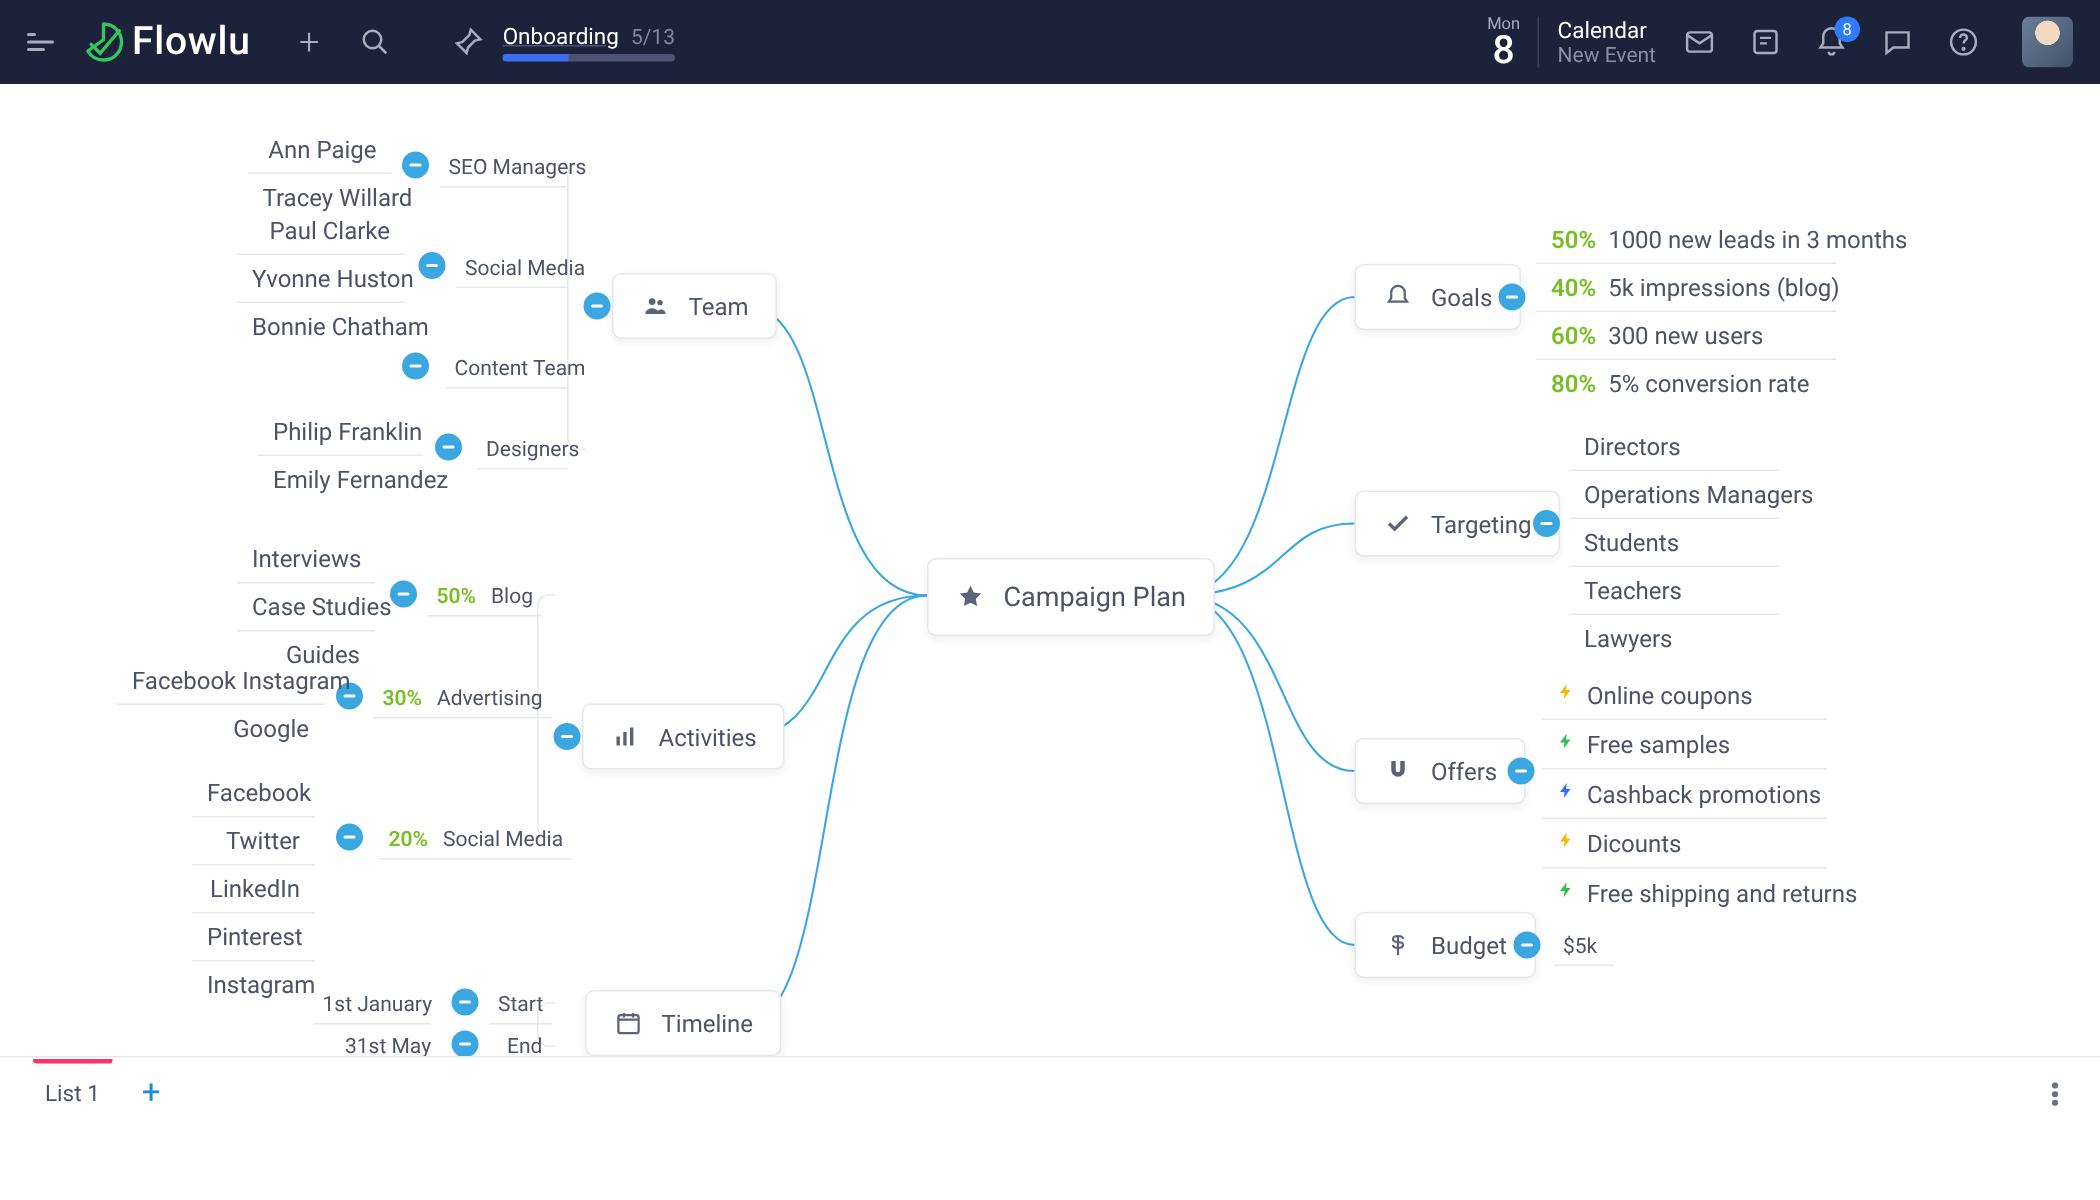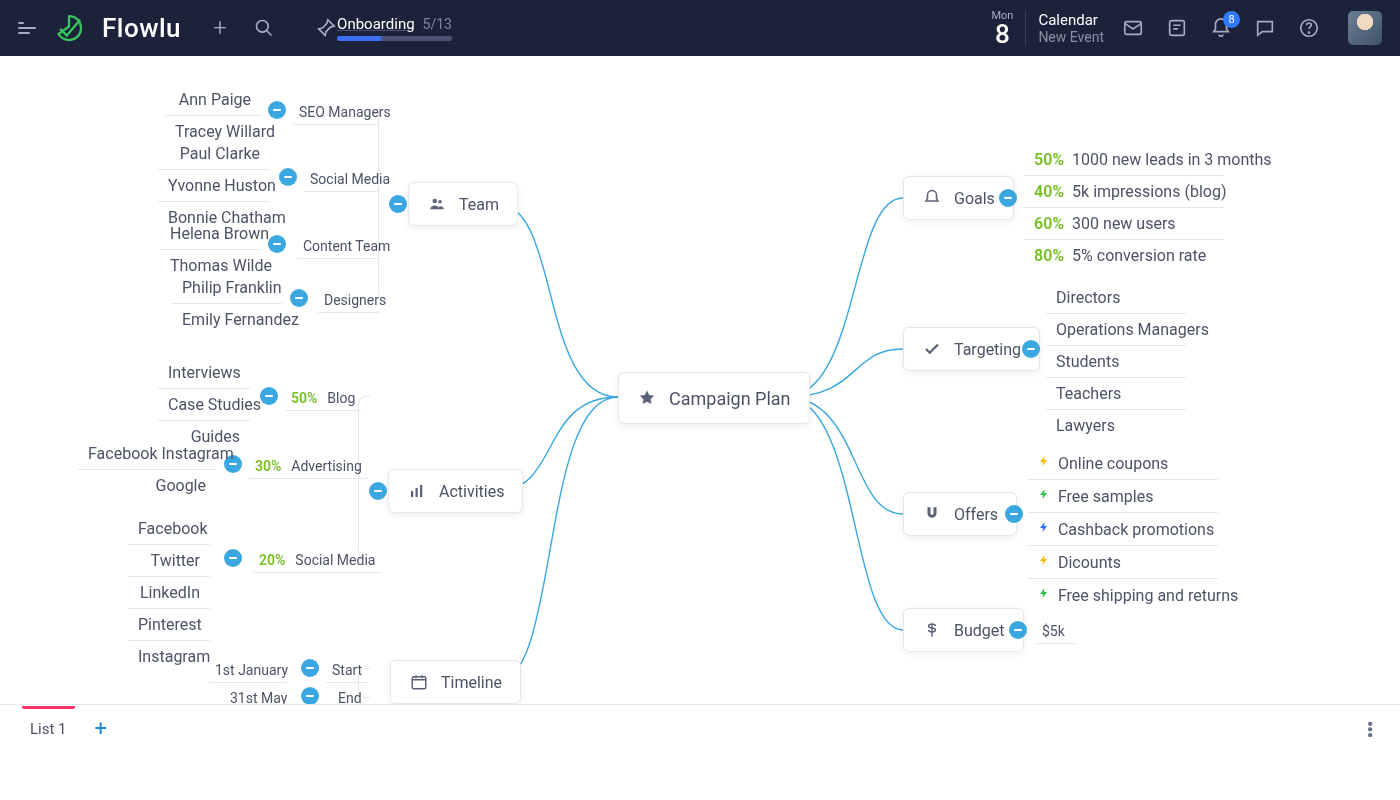--- a/index.html
+++ b/index.html
@@ -18,27 +18,27 @@
   }
   *{box-sizing:border-box}
   html,body{margin:0;padding:0;width:1400px;height:800px;background:#fff;overflow:hidden;color:var(--text);}
   
   .topbar{height:56px;background:var(--nav);display:flex;align-items:center;padding:0 18px;color:#d7dbe7;position:relative}
   .menu-icon{width:18px;display:flex;flex-direction:column;gap:3px;align-items:flex-start;margin-right:18px;cursor:pointer}
   .menu-icon span{height:2px;background:#a6adbe;border-radius:2px}
   .menu-icon span:nth-child(1){width:6px}
   .menu-icon span:nth-child(2){width:18px}
   .menu-icon span:nth-child(3){width:12px}
-  .logo{display:flex;align-items:center;gap:18px;font-size:26px;font-weight:500;color:#fff;letter-spacing:.5px}
+  .logo{display:flex;align-items:center;gap:4px;font-size:26px;font-weight:500;color:#fff;letter-spacing:.5px}
   .logo svg{width:30px;height:30px}
   .top-icn{width:22px;height:22px;color:#a6adbe;display:flex;align-items:center;justify-content:center;cursor:pointer}
   .top-plus{margin-left:28px;font-size:24px;font-weight:300}
   .top-search{margin-left:22px}
   .pin{margin-left:40px}
-  .onb{display:flex;flex-direction:column;gap:3px}
+  .onb{margin-left:12px;display:flex;flex-direction:column;gap:3px}
   .onb-row{display:flex;align-items:baseline;gap:8px;font-size:15px}
   .onb-row .label{color:#fff;text-decoration:underline;text-decoration-color:#4b5474}
   .onb-row .count{color:#7f879e;font-size:14px}
   .onb-bar{width:115px;height:5px;border-radius:3px;background:#4b5474;overflow:hidden}
   .onb-bar i{display:block;height:100%;background:#3b6ef0;width:38%}
   .spacer{flex:1}
   .date{display:flex;align-items:center;gap:12px;margin-right:18px}
   .date .day{text-align:center;line-height:1}
   .date .dow{font-size:11px;color:#a6adbe}
   .date .num{font-size:26px;color:#fff;font-weight:500}
@@ -212,24 +212,20 @@
 <div class="sub" style="left:304px;top:111px;width:75px;text-align:left">Social Media</div>
 <div class="collapse" style="left:279px;top:112px"></div>
 <div class="leaf-col" style="left:158px;top:82px;width:112px">
   <div class="leaf">Paul Clarke</div>
   <div class="leaf">Yvonne Huston</div>
   <div class="leaf">Bonnie Chatham</div>
 </div>
 
 <div class="sub" style="left:297px;top:178px;width:82px;text-align:center">Content Team</div>
 <div class="collapse" style="left:268px;top:179px"></div>
-<div class="leaf-col" style="left:160px;top:162px;width:100px">
-  <div class="leaf">Helena Brown</div>
-  <div class="leaf">Thomas Wilde</div>
-</div>
 
 <div class="sub" style="left:318px;top:232px;width:61px;text-align:right">Designers</div>
 <div class="collapse" style="left:290px;top:233px"></div>
 <div class="leaf-col" style="left:172px;top:216px;width:110px">
   <div class="leaf">Philip Franklin</div>
   <div class="leaf">Emily Fernandez</div>
 </div>
 
 <div class="node" style="left:388px;top:413px">
   <span class="icn">

